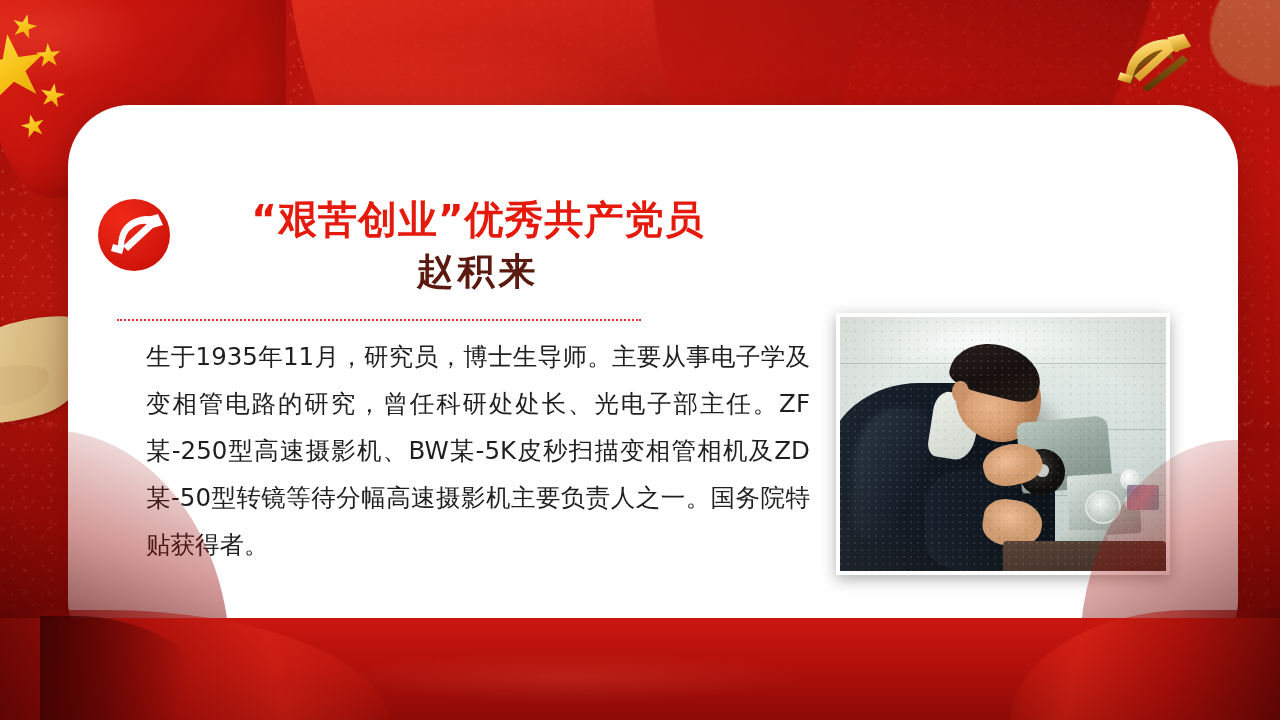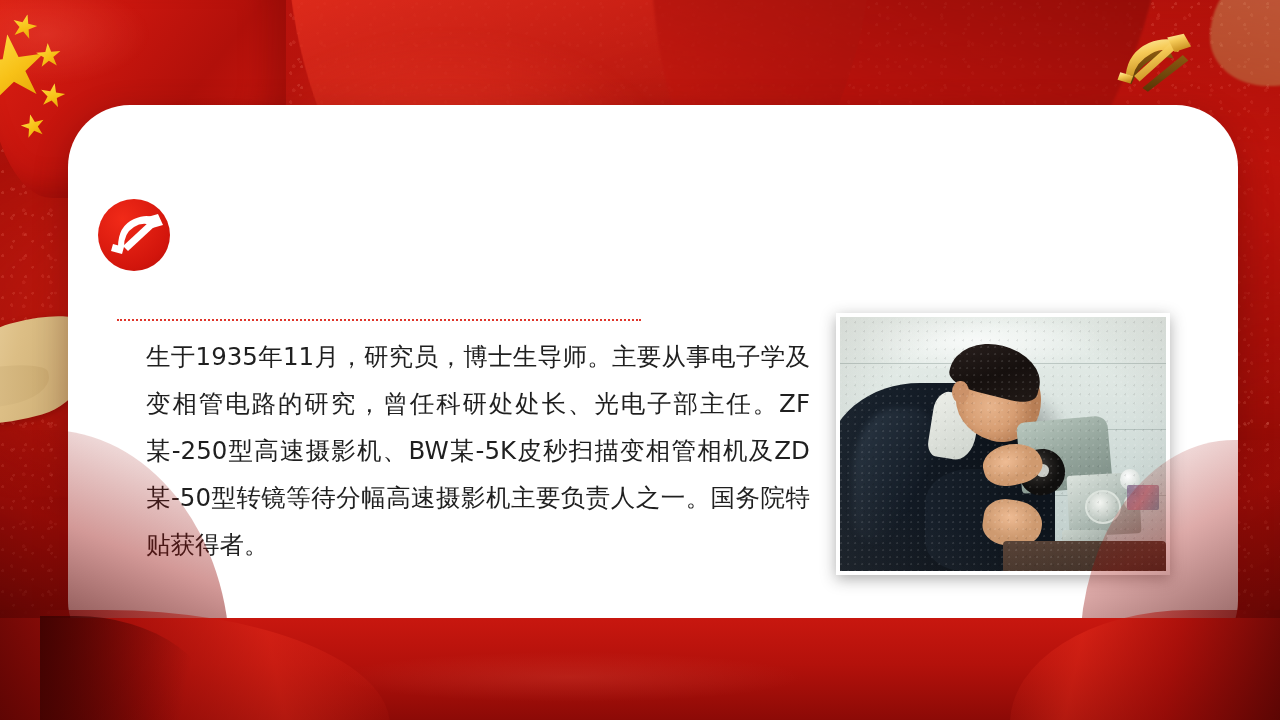--- a/index.html
+++ b/index.html
@@ -510,20 +510,24 @@
 
     <div class="badge">
       <svg viewBox="0 0 72 72" aria-hidden="true">
         <path d="M20 48 Q20 27 36 20 Q50 14 58 20 L55 27 Q45 22 36 28 Q26 34 26 48 Z" fill="#ffffff"></path>
         <path d="M15 45 L26 48 L24 55 L13 52 Z" fill="#ffffff"></path>
         <path d="M30 52 L25 47 L52 22 L57 27 Z" fill="#ffffff"></path>
         <path d="M46 19 L60 15 L65 26 L51 30 Z" fill="#ffffff"></path>
       </svg>
     </div>
 
+    <div class="title-wrap">
+      <div class="title-main">“艰苦创业”优秀共产党员</div>
+      <div class="title-name">赵积来</div>
+    </div>
 
     <div class="divider"></div>
 
     <div class="body-text">生于1935年11月，研究员，博士生导师。主要从事电子学及变相管电路的研究，曾任科研处处长、光电子部主任。ZF某-250型高速摄影机、BW某-5K皮秒扫描变相管相机及ZD某-50型转镜等待分幅高速摄影机主要负责人之一。国务院特贴获得者。</div>
 
     <div class="photo">
       <div class="photo-inner">
         <div class="wall-glow"></div>
         <div class="wall-seam ws1"></div>
         <div class="wall-seam ws2"></div>

